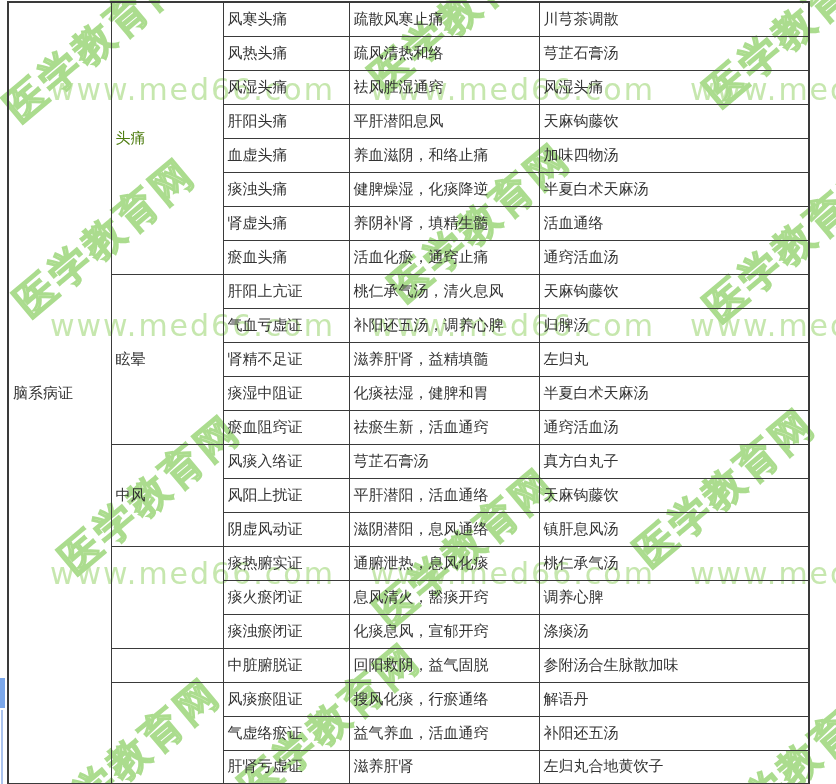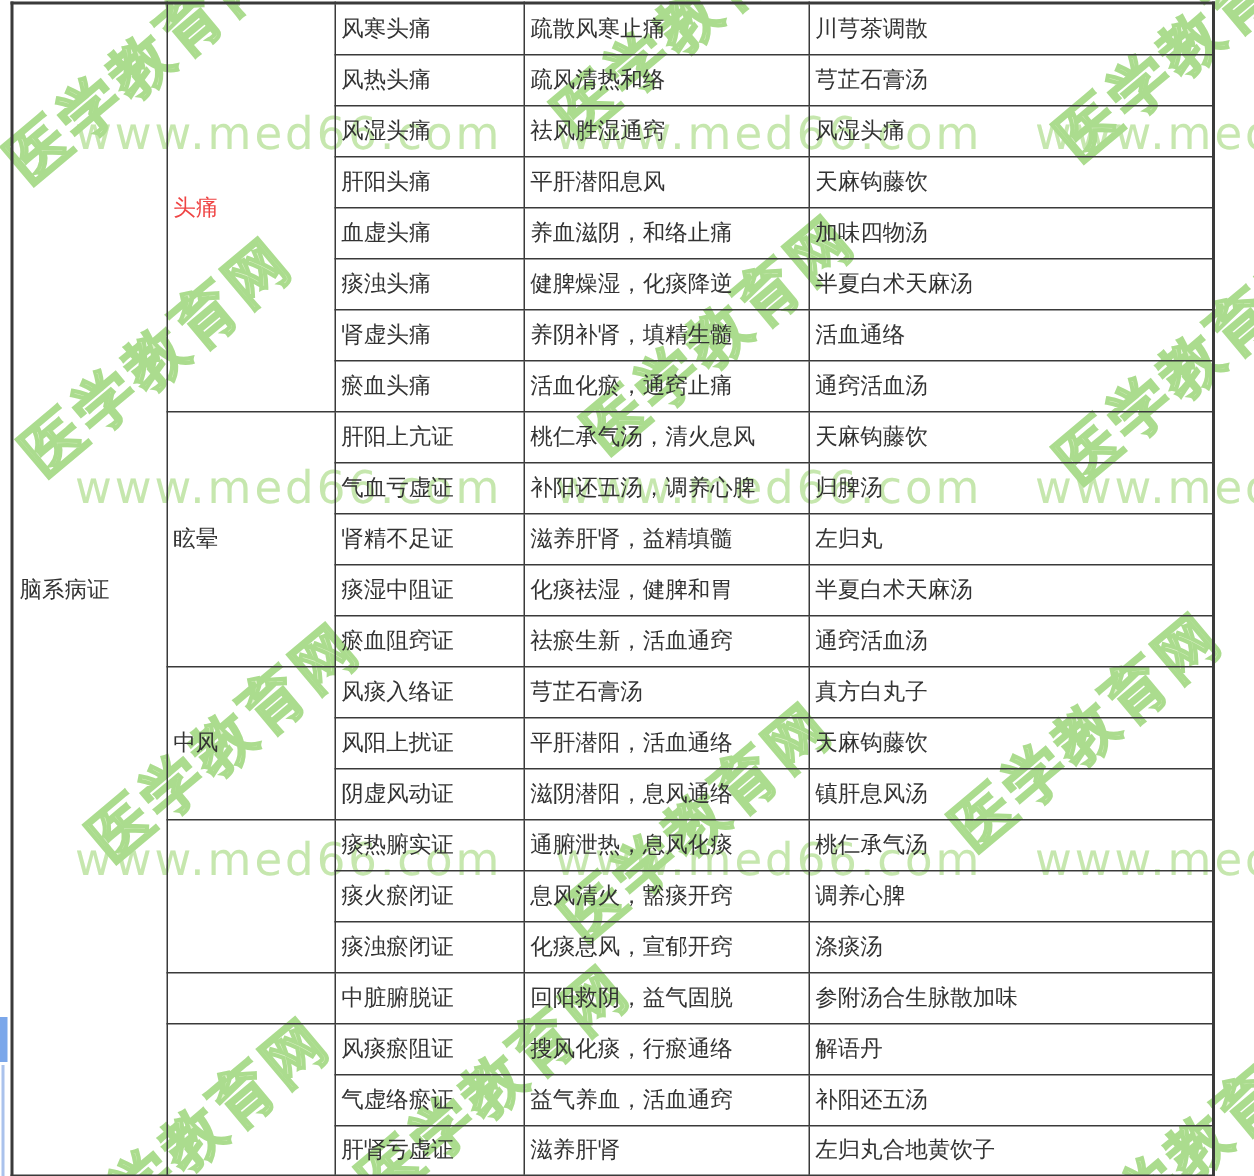--- a/index.html
+++ b/index.html
@@ -59,21 +59,21 @@
     <colgroup>
       <col style="width:103px">
         <col style="width:112px">
         <col style="width:126px">
       <col style="width:190px">
         <col style="width:270px">
     </colgroup>
     <tbody>
       <tr>
         <td class="grp" rowspan="23"><span>脑系病证</span></td>
-        <td class="grp" rowspan="8"><span style="color:#ef4444">头痛</span></td>
+        <td class="grp" rowspan="8"><span style="color:#4d7c0f">头痛</span></td>
         <td>风寒头痛</td>
         <td>疏散风寒止痛</td>
         <td>川芎茶调散</td>
       </tr>
       <tr>
         <td>风热头痛</td>
         <td>疏风清热和络</td>
         <td>芎芷石膏汤</td>
       </tr>
       <tr>

